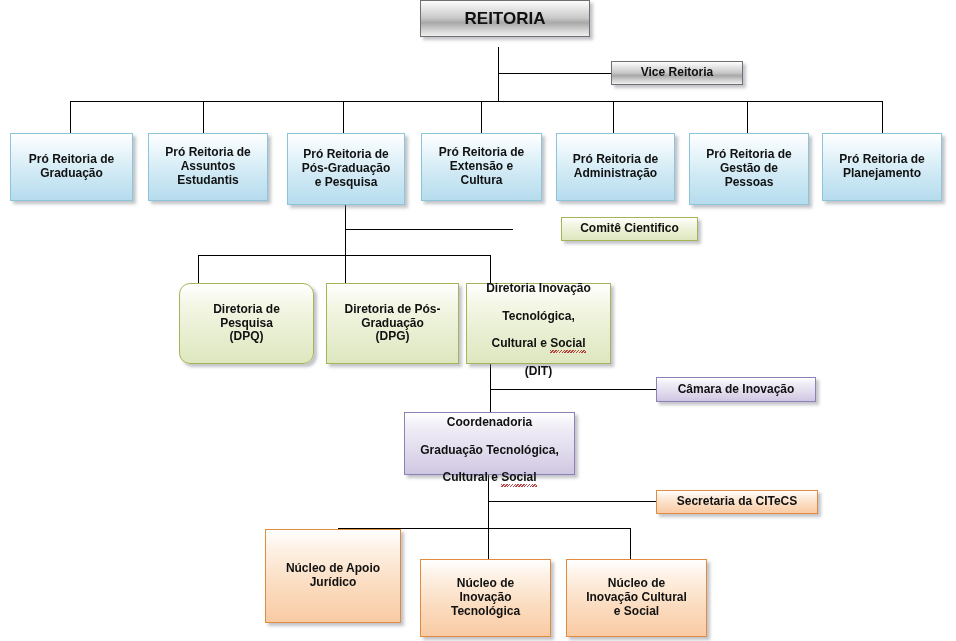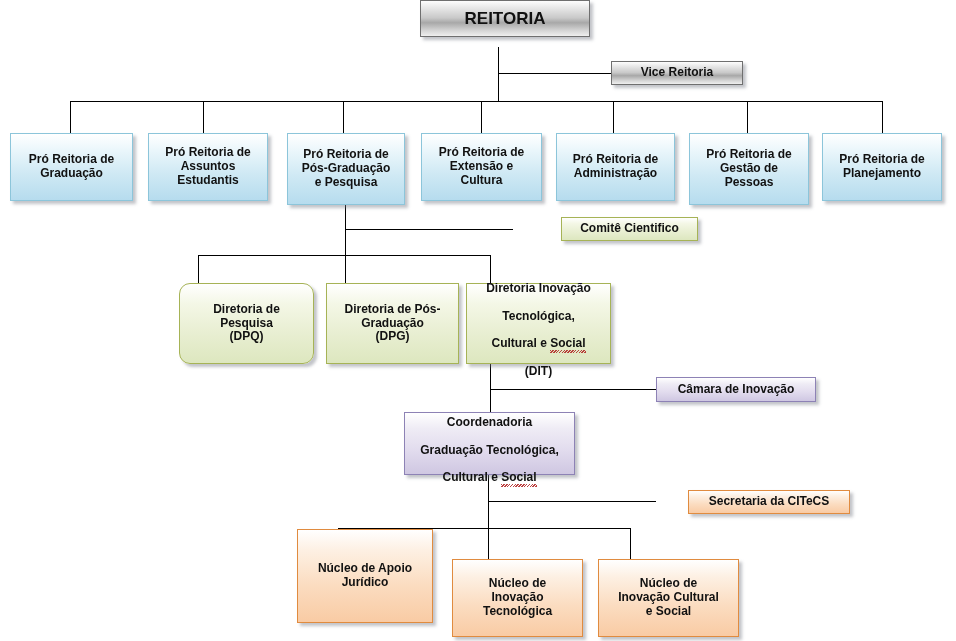--- a/index.html
+++ b/index.html
@@ -62,21 +62,20 @@
   
   .purple {
     background: linear-gradient(180deg,#ffffff 0%, #efecf5 25%, #e2dcee 60%, #cfc7e2 100%);
     border: 1px solid #8d82b5;
   }
 
   
   .orange {
     background: linear-gradient(180deg,#ffffff 0%, #fdf0e3 22%, #fbdcc0 60%, #f9cba4 100%);
     border: 1px solid #e08b3f;
-    margin-left: 32px;
   }
 
   
   .ln {
     position: absolute;
     background: #000000;
     z-index: 1;
   }
   .ln.h { height: 1px; }
   .ln.v { width: 1px; }

